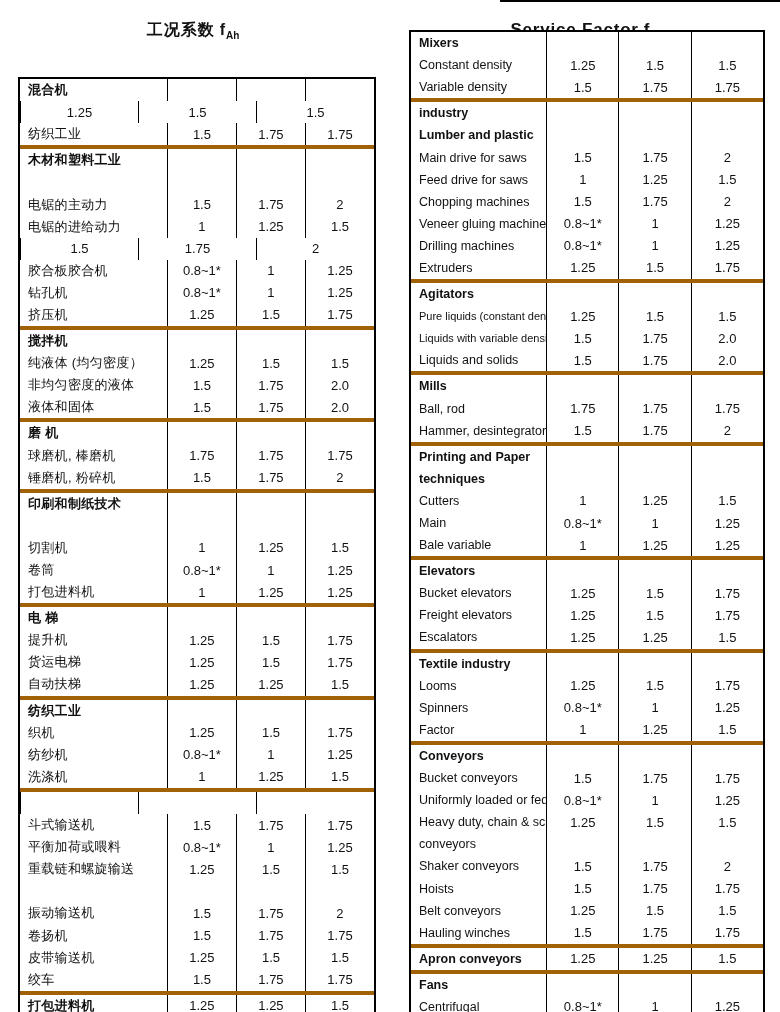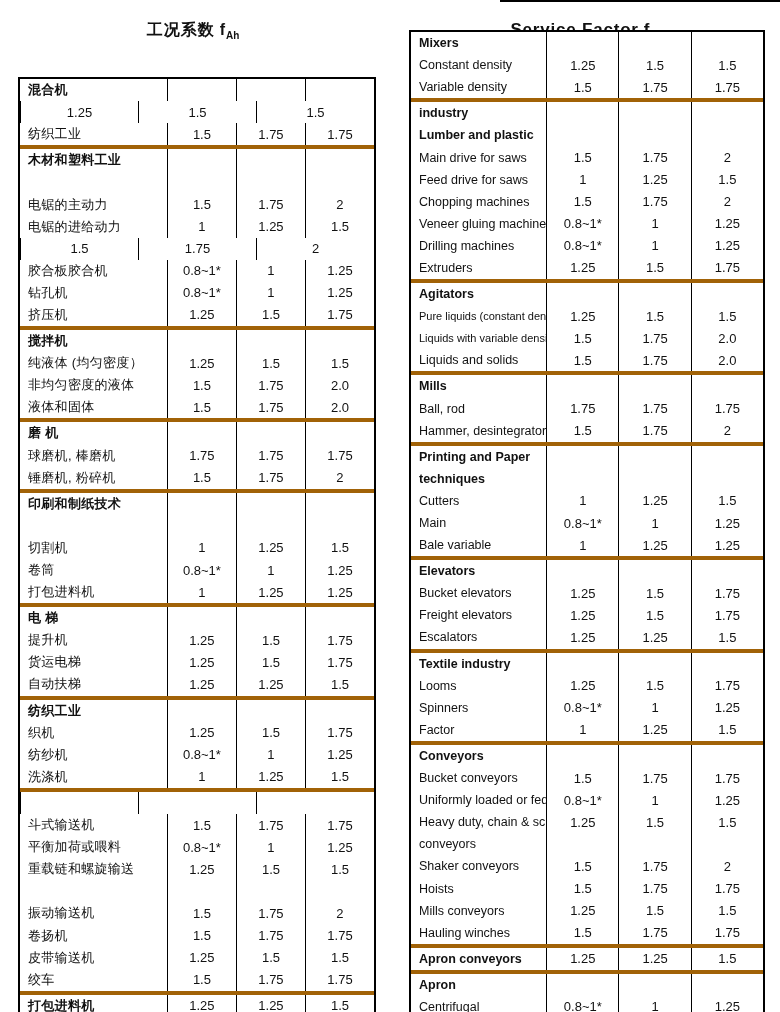--- a/index.html
+++ b/index.html
@@ -555,21 +555,21 @@
           <div class="cell val">1.75</div>
           <div class="cell val">2</div>
         </div>
         <div class="row">
           <div class="cell label">Hoists</div>
           <div class="cell val">1.5</div>
           <div class="cell val">1.75</div>
           <div class="cell val">1.75</div>
         </div>
         <div class="row">
-          <div class="cell label">Mills conveyors</div>
+          <div class="cell label">Belt conveyors</div>
           <div class="cell val">1.25</div>
           <div class="cell val">1.5</div>
           <div class="cell val">1.5</div>
         </div>
         <div class="row">
           <div class="cell label">Hauling winches</div>
           <div class="cell val">1.5</div>
           <div class="cell val">1.75</div>
           <div class="cell val">1.75</div>
         </div>
@@ -577,21 +577,21 @@
       <div class="section">
         <div class="row">
           <div class="cell label bold">Apron conveyors</div>
           <div class="cell val">1.25</div>
           <div class="cell val">1.25</div>
           <div class="cell val">1.5</div>
         </div>
       </div>
       <div class="section">
         <div class="row">
-          <div class="cell label bold">Apron</div>
+          <div class="cell label bold">Fans</div>
           <div class="cell val"></div>
           <div class="cell val"></div>
           <div class="cell val"></div>
         </div>
         <div class="row">
           <div class="cell label">Centrifugal</div>
           <div class="cell val">0.8~1*</div>
           <div class="cell val">1</div>
           <div class="cell val">1.25</div>
         </div>

